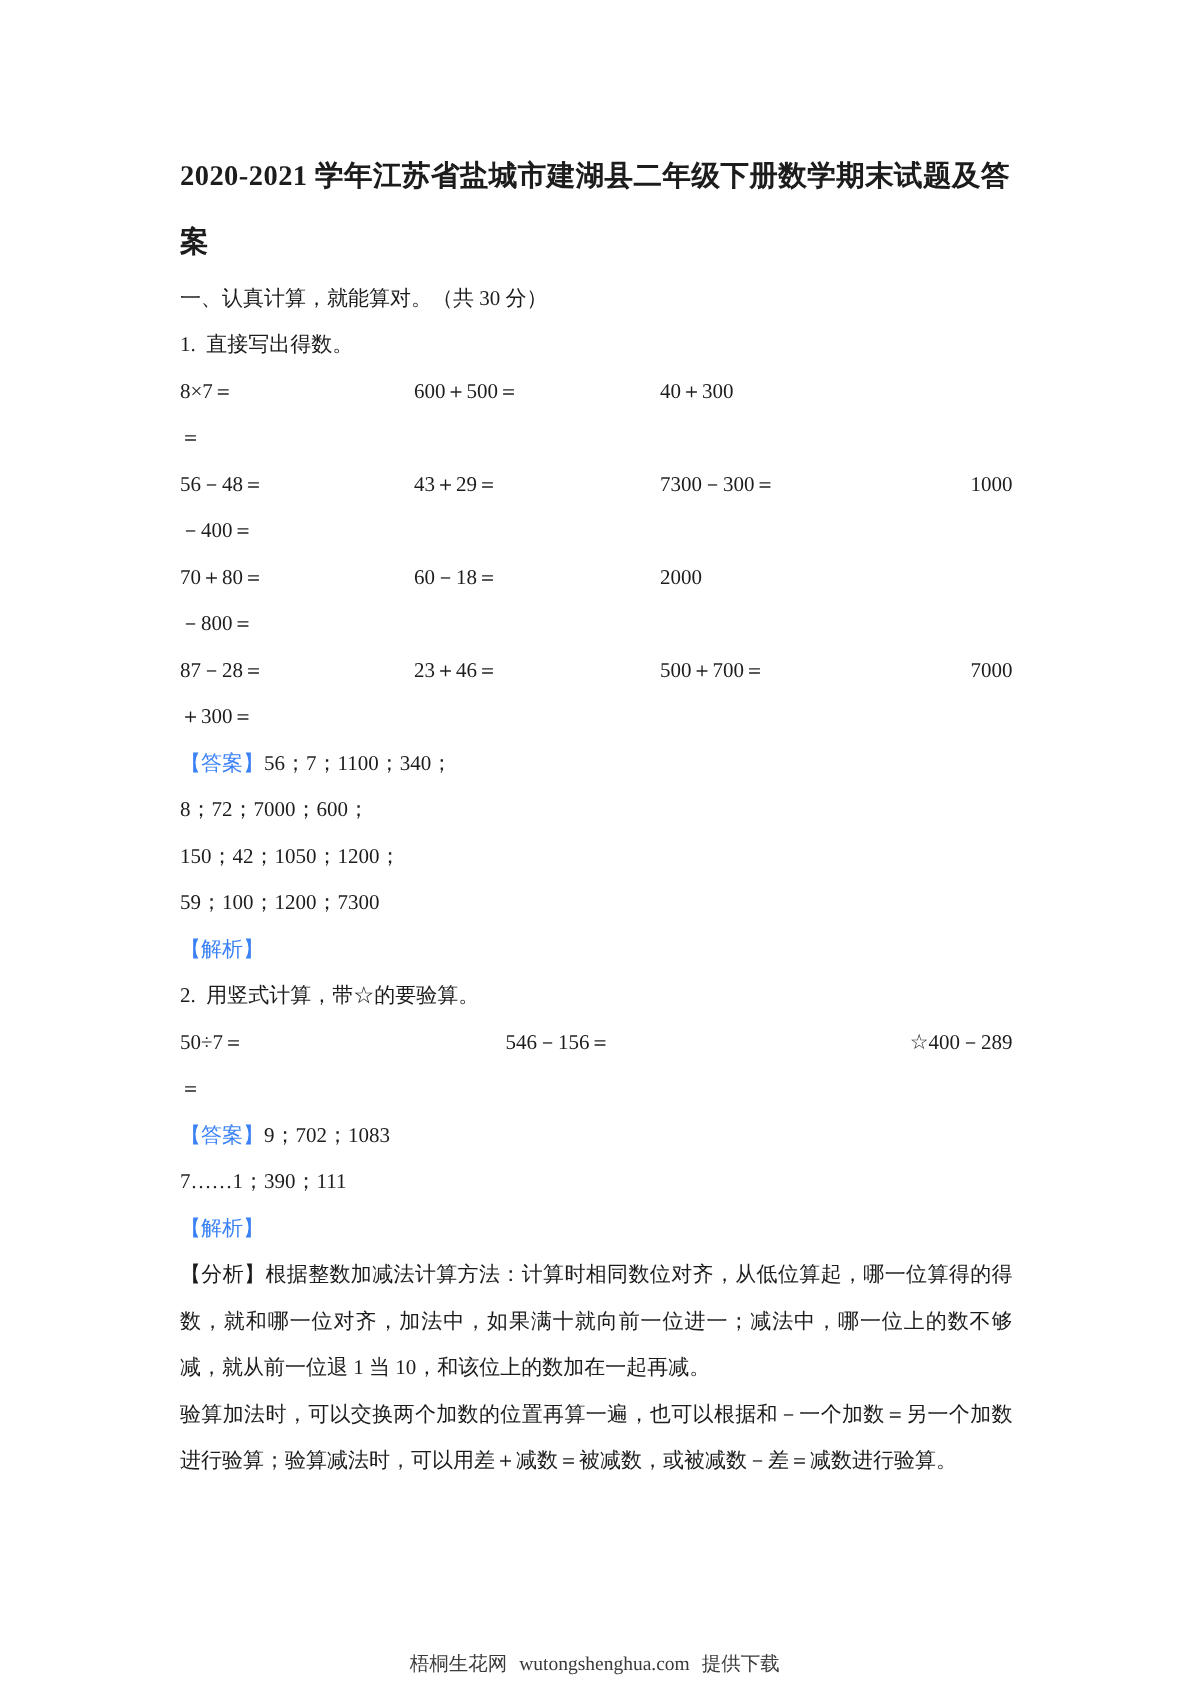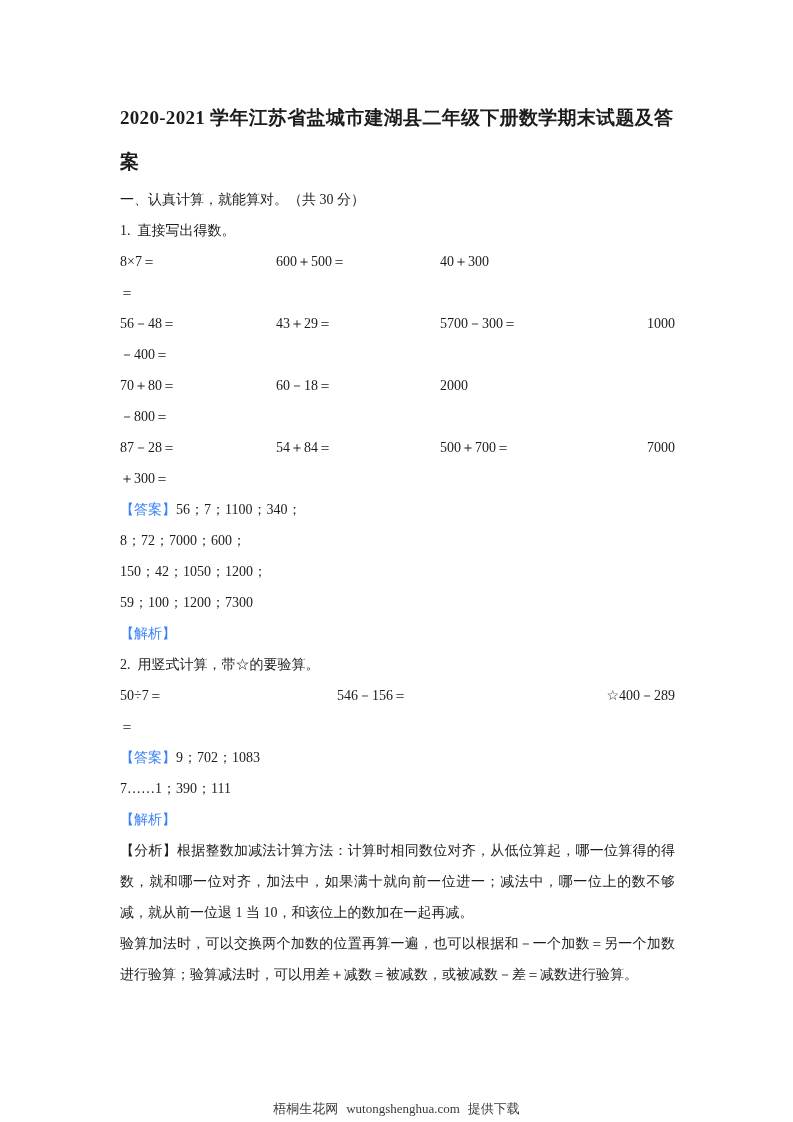--- a/index.html
+++ b/index.html
@@ -60,35 +60,35 @@
     <div class="row4">
       <span>8×7＝</span>
       <span>600＋500＝</span>
       <span class="col-right">40＋300</span>
     </div>
     <p class="line">＝</p>
 
     <div class="row4">
       <span>56－48＝</span>
       <span>43＋29＝</span>
-      <span>5700－300＝</span>
+      <span>7300－300＝</span>
       <span class="col-right">1000</span>
     </div>
     <p class="line">－400＝</p>
 
     <div class="row4">
       <span>70＋80＝</span>
       <span>60－18＝</span>
       <span class="col-right">2000</span>
     </div>
     <p class="line">－800＝</p>
 
     <div class="row4">
       <span>87－28＝</span>
-      <span>54＋84＝</span>
+      <span>23＋46＝</span>
       <span>500＋700＝</span>
       <span class="col-right">7000</span>
     </div>
     <p class="line">＋300＝</p>
 
     <p class="line"><span class="blue">【答案】</span><span>56；7；1100；340；</span></p>
     <p class="line">8；72；7000；600；</p>
     <p class="line">150；42；1050；1200；</p>
     <p class="line">59；100；1200；7300</p>
 

